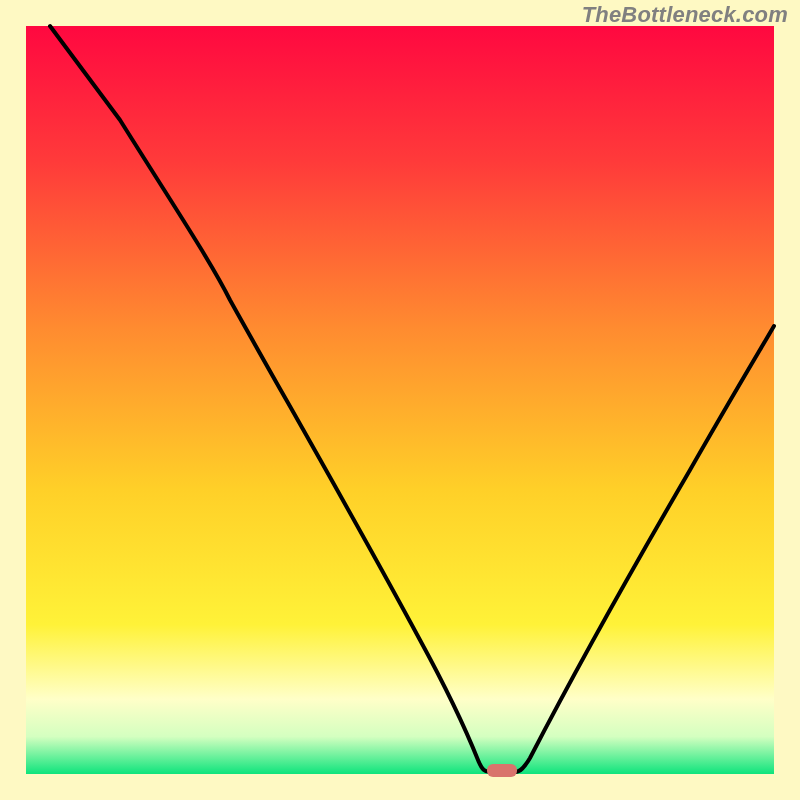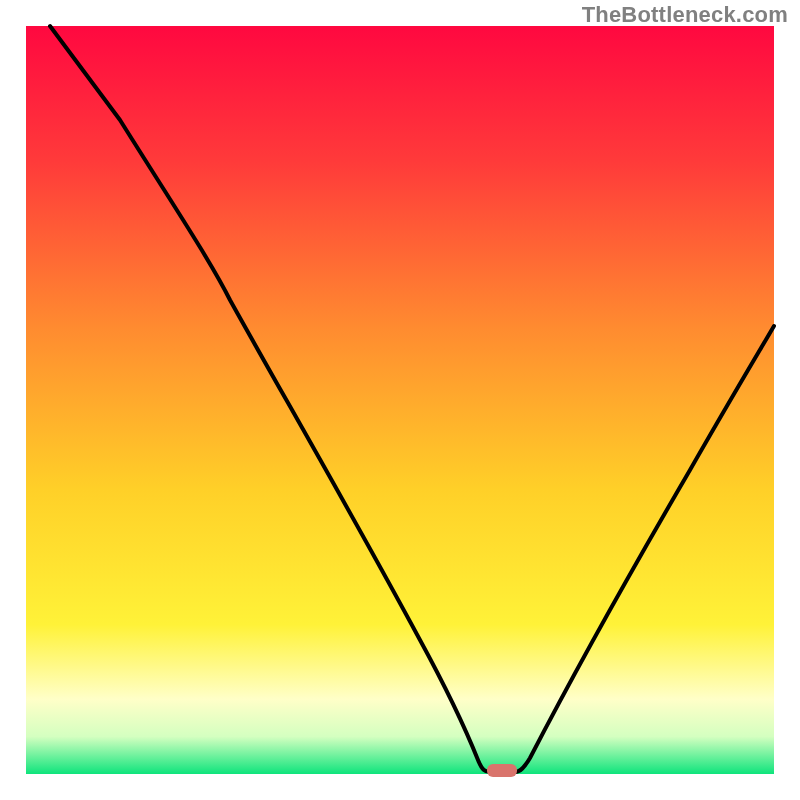--- a/index.html
+++ b/index.html
@@ -9,21 +9,22 @@
     height: 800px;
     background: #000;
     overflow: hidden;
   }
   .frame {
     position: absolute;
     left: 0;
     top: 0;
     width: 800px;
     height: 800px;
-    background: #ffffff;
+    background: #fef9c3;
+    font-style: italic;
   }
   .watermark {
     position: absolute;
     top: 2px;
     right: 12px;
     font-family: Arial, Helvetica, sans-serif;
     font-size: 22px;
     font-weight: bold;
     color: #808080;
     letter-spacing: 0.2px;

